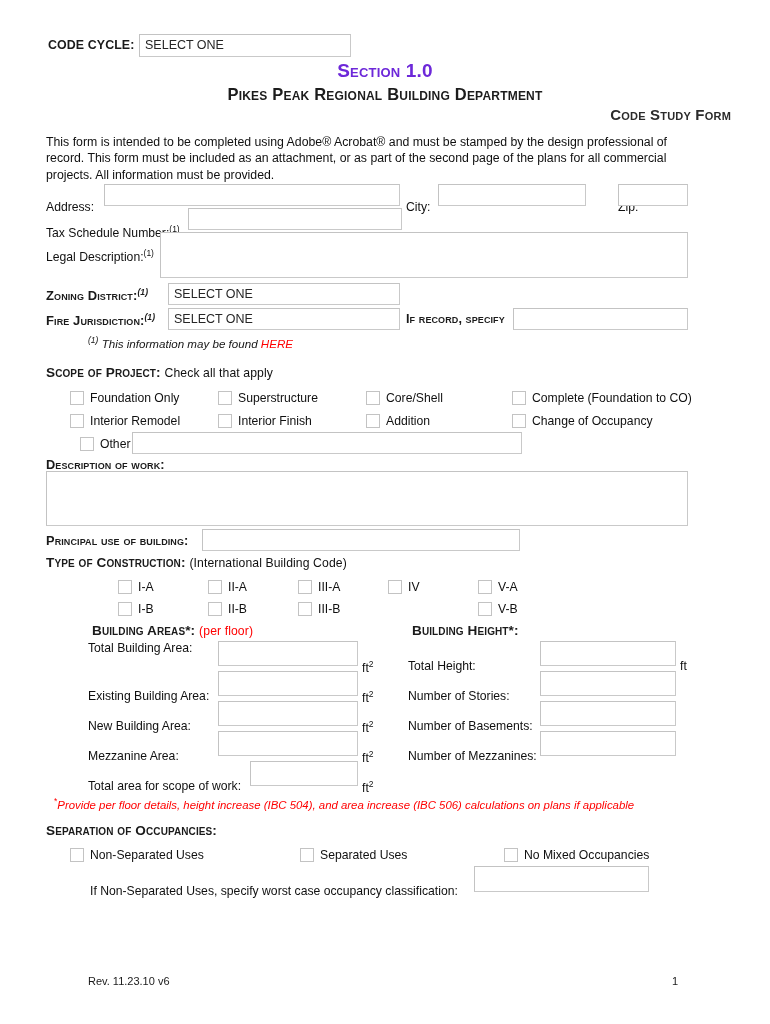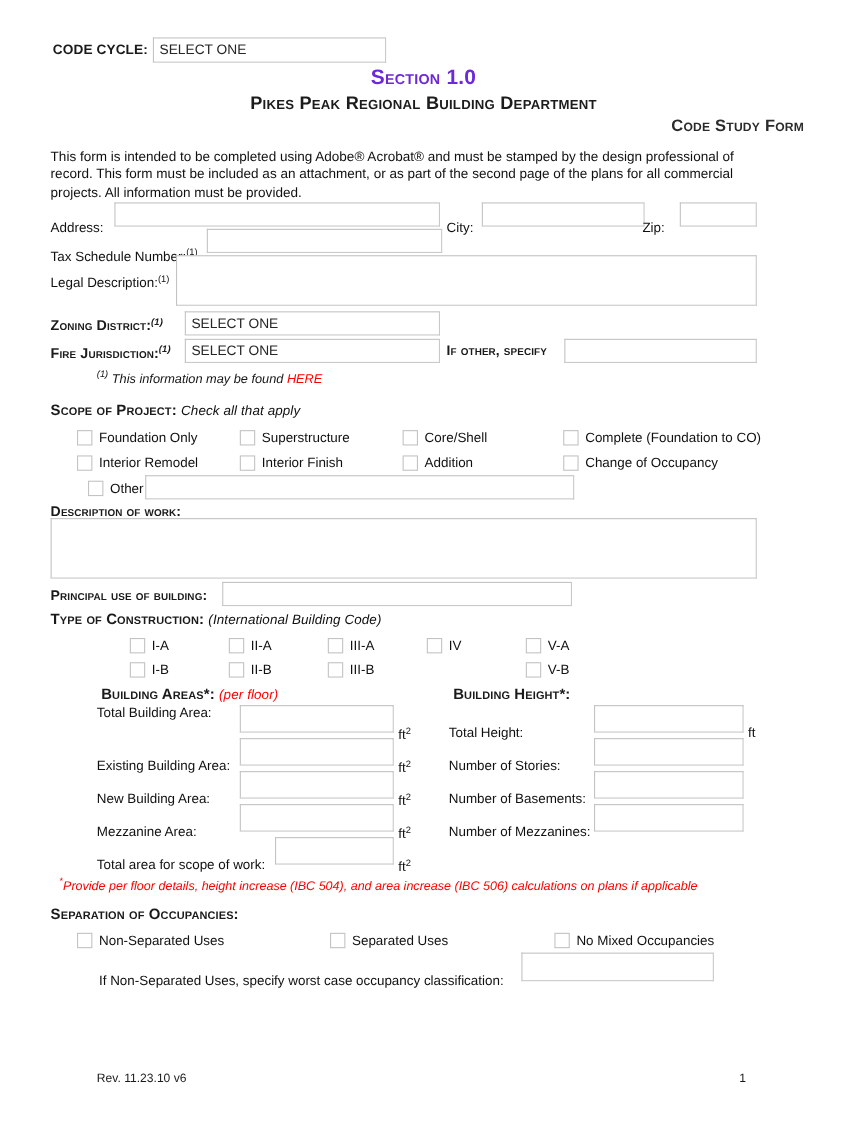--- a/index.html
+++ b/index.html
@@ -56,21 +56,20 @@
     font-weight: bold;
     font-variant: small-caps;
     font-size: 13.6px;
     letter-spacing: 0.1px;
     color: #1a1a1a;
     white-space: nowrap;
   }
   .sc-ital {
     font-variant: normal;
     font-weight: normal;
-    font-style: italic;
     font-size: 12.2px;
     color: #101010;
   }
   .red { color: #ff0000; }
   .sup { font-size: 8.5px; vertical-align: super; font-style: italic; }
   .sup2 { font-size: 8.5px; vertical-align: super; font-style: normal; }
   
   #title-section {
     font-weight: bold;
     font-variant: small-caps;
@@ -131,21 +130,21 @@
   <div class="abs" id="title-section" style="left:45px; top:60px; width:680px;">Section 1.0</div>
   <div class="abs" id="title-dept" style="left:45px; top:85px; width:680px;">Pikes Peak Regional Building Department</div>
   <div class="abs" id="title-form" style="left:51px; top:106px; width:680px;text-align:right;">Code Study Form</div>
 
   <div class="abs" id="intro" style="left:46px; top:134px; width:645px;">This form is intended to be completed using Adobe® Acrobat® and must be stamped by the design professional of record.  This form must be included as an attachment, or as part of the second page of the plans for all commercial projects.  All information must be provided.</div>
 
   <div class="abs lbl" style="left:46px; top:188px;">Address:</div>
   <div class="abs fld" style="left:104px; top:184px; width:296px; height:22px; line-height:20px;"></div>
   <div class="abs lbl" style="left:406px; top:188px;">City:</div>
   <div class="abs fld" style="left:438px; top:184px; width:148px; height:22px; line-height:20px;"></div>
-  <div class="abs lbl" style="left:584px; top:188px;">Zip:</div>
+  <div class="abs lbl" style="left:618px; top:188px;">Zip:</div>
   <div class="abs fld" style="left:618px; top:184px; width:70px; height:22px; line-height:20px;"></div>
 
   <div class="abs lbl" style="left:46px; top:212px;">
     <span>Tax Schedule Number:</span><span class="sup2">(1)</span>
   </div>
   <div class="abs fld" style="left:188px; top:208px; width:214px; height:22px; line-height:20px;"></div>
 
   <div class="abs lbl" style="left:46px; top:236px;">
     <span>Legal Description:</span><span class="sup2">(1)</span>
   </div>
@@ -153,21 +152,21 @@
 
   <div class="abs sc" style="left:46px; top:287px; font-size:13px;">
     <span>Zoning District:</span><span class="sup">(1)</span>
   </div>
   <div class="abs fld" style="left:168px; top:283px; width:232px; height:22px; line-height:20px;">SELECT ONE</div>
 
   <div class="abs sc" style="left:46px; top:312px; font-size:13px;">
     <span>Fire Jurisdiction:</span><span class="sup">(1)</span>
   </div>
   <div class="abs fld" style="left:168px; top:308px; width:232px; height:22px; line-height:20px;">SELECT ONE</div>
-  <div class="abs sc" style="left:406px; top:312px; font-size:12.6px;">If other, specify</div>
+  <div class="abs sc" style="left:406px; top:312px; font-size:12.6px;">If record, specify</div>
   <div class="abs fld" style="left:513px; top:308px; width:175px; height:22px; line-height:20px;"></div>
 
   <div class="abs note-ital" style="left:88px; top:335px;">
     <span class="sup">(1)</span>
     <span>This information may be found</span>
     <span class="red" style="font-style:italic;">HERE</span>
   </div>
 
   <div class="abs sc" style="left:46px; top:365px;">
     <span>Scope of Project:</span>

